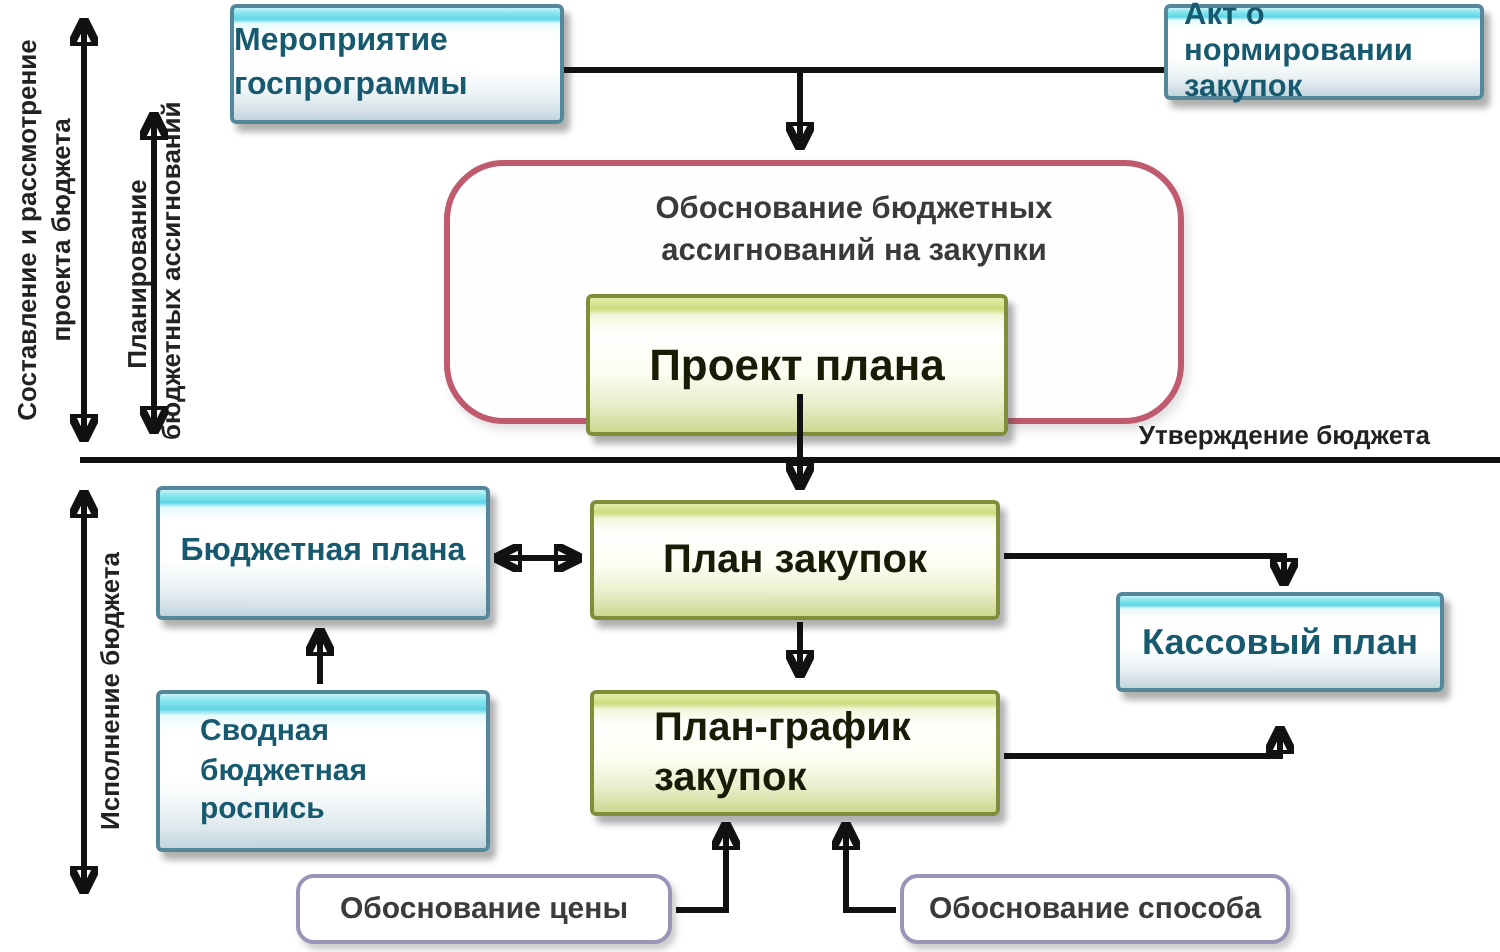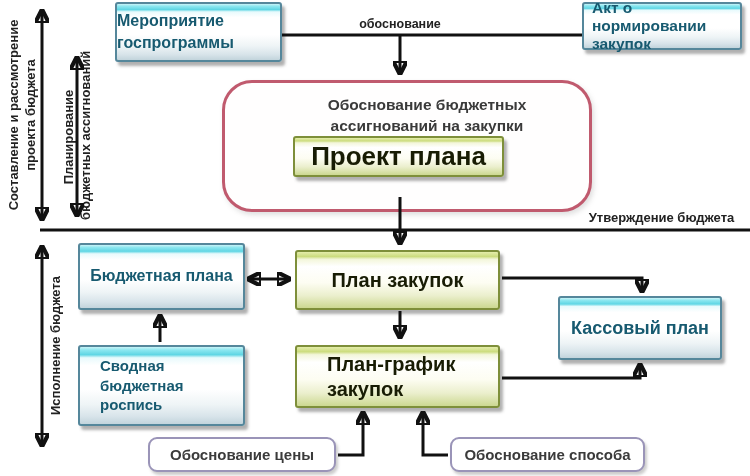--- a/index.html
+++ b/index.html
@@ -77,39 +77,38 @@
     <span class="vline">проекта бюджета</span>
   </div>
 
   <div class="vlabel" style="width:166px;height:34px;left:-6px;top:120px">
     <span class="vline">Планирование</span>
     <span class="vline">бюджетных ассигнований</span>
   </div>
 
   <div class="vlabel" style="width:170px;height:17px;left:-30px;top:337px">Исполнение бюджета</div>
 
-  <div class="flabel" style="left:340px;top:17px;width:120px">обоснование</div>
 
-  <div class="flabel" style="left:578px;top:210px;width:167px;font-size:13px">Утверждение бюджета</div>
+  <div class="flabel" style="left:548px;top:210px;width:167px;text-align:right;font-size:13px">Утверждение бюджета</div>
 
   <div class="node box-cyan" style="left:115px;top:2px;width:167px;height:60px;font-size:16px;line-height:1.35">Мероприятие госпрограммы</div>
 
   <div class="node box-cyan" style="left:582px;top:2px;width:160px;height:48px;font-size:15.5px;line-height:1.16;padding:2px 8px">Акт о нормировании закупок</div>
 
   <div class="container-rounded" style="left:222px;top:80px;width:370px;height:132px">
     <div class="container-title">Обоснование бюджетных ассигнований на закупки</div>
   </div>
 
-  <div class="node box-green" style="left:293px;top:136px;width:211px;height:41px;font-size:26px">Проект плана</div>
+  <div class="node box-green" style="left:293px;top:147px;width:211px;height:71px;font-size:22px">Проект плана</div>
 
   <div class="node box-cyan" style="left:78px;top:243px;width:167px;height:67px;font-size:16px;line-height:1.4">Бюджетная плана</div>
 
   <div class="node box-green" style="left:295px;top:250px;width:205px;height:60px;font-size:20px">План закупок</div>
 
-  <div class="node box-cyan" style="left:558px;top:296px;width:164px;height:64px;font-size:18px">Кассовый план</div>
+  <div class="node box-cyan" style="left:558px;top:296px;width:164px;height:50px;font-size:18px">Кассовый план</div>
 
   <div class="node box-cyan" style="left:78px;top:345px;width:167px;height:81px;font-size:15px;line-height:1.3;padding:12px 20px">Сводная бюджетная роспись</div>
 
   <div class="node box-plain" style="left:148px;top:437px;width:188px;height:35px;font-size:15px">Обоснование цены</div>
 
   <div class="node box-green" style="left:295px;top:345px;width:205px;height:63px;font-size:20px;line-height:1.25;padding:2px 30px">План-график закупок</div>
 
   <div class="node box-plain" style="left:450px;top:437px;width:195px;height:35px;font-size:15px">Обоснование способа</div>
 
   <svg class="wires" viewBox="0 0 750 476">

